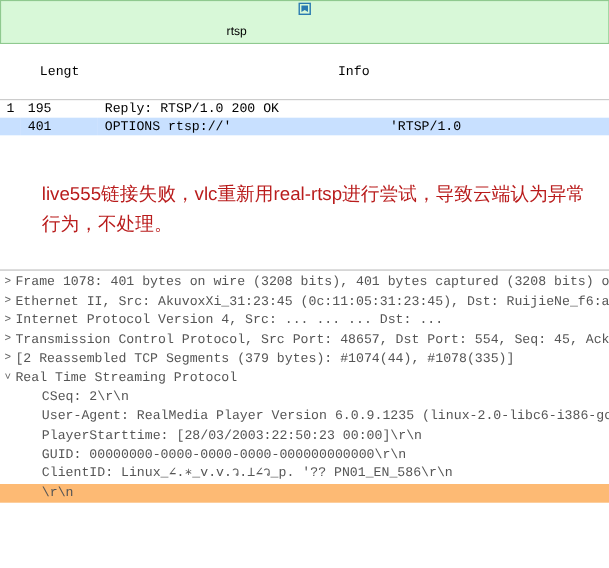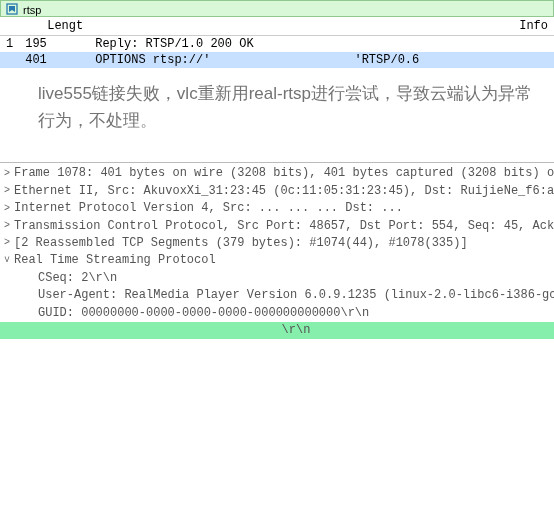--- a/index.html
+++ b/index.html
@@ -5,26 +5,27 @@
   * { box-sizing: border-box; margin: 0; padding: 0; }
   body {
     font-family: "Segoe UI", Arial, sans-serif;
     font-size: 11px;
     background: #fff;
     width: 554px;
     color: #000;
   }
   .filter-bar {
     display: flex;
-    align-items: flex-end;
+    align-items: center;
     border: 1px solid #8fc98f;
     background: #d8f8d8;
-    height: 17px;
+    height: 40px;
     padding: 0 4px;
     gap: 4px;
+    flex-direction: column;
   }
   .filter-icon {
     width: 14px; height: 14px;
     display: inline-flex; align-items: center; justify-content: center;
   }
   .filter-input {
     flex: 1;
     border: none;
     background: transparent;
     outline: none;
@@ -32,58 +33,58 @@
     font-size: 11px;
     color: #000;
   }
   .packet-table {
     border-collapse: collapse;
     width: 100%;
     font-family: Consolas, "Courier New", monospace;
     font-size: 12px;
   }
   .packet-table th {
-    text-align: right;
+    text-align: center;
     font-weight: normal;
-    padding: 2px 6px;
+    padding: 18px 6px;
     border-bottom: 1px solid #ccc;
   }
   .packet-table td {
     padding: 1px 6px;
     white-space: pre;
   }
   .row-plain { background: #fff; }
   .row-selected { background: #c8e0ff; }
   .len-col { text-align: left; width: 70px; }
   .idx-col { width: 18px; text-align: right; }
   .annotation {
-    color: #737373;
+    color: #b91c1c;
     font-size: 17px;
     font-family: "Microsoft YaHei", Arial, sans-serif;
-    padding: 12px 20px 28px 38px;
+    padding: 40px 20px 28px 38px;
     line-height: 1.6;
   }
   .pane-divider {
     height: 1px;
     background: #bbb;
   }
   .tree {
     font-family: Consolas, "Courier New", monospace;
     font-size: 12px;
     color: #555;
     padding: 2px 0;
     line-height: 1.45;
     overflow: hidden;
   }
   .tree-row {
     white-space: nowrap;
     display: flex;
     align-items: center;
   }
-  .tree-row.selected { background: #86efac; text-align: center; }
+  .tree-row.selected { background: #fdba74; }
   .toggle {
     width: 14px;
     display: inline-block;
     text-align: center;
     color: #666;
     font-size: 10px;
     flex-shrink: 0;
   }
   .tree-text { flex: 1; overflow: hidden; text-overflow: clip; }
   .indent-1 { padding-left: 24px; }
@@ -111,21 +112,21 @@
   </thead>
   <tbody id="packet-body">
       <tr class="row-plain">
         <td class="idx-col">1</td>
         <td class="len-col">195</td>
         <td>Reply: RTSP/1.0 200 OK</td>
       </tr>
       <tr class="row-selected">
         <td class="idx-col"></td>
         <td class="len-col">401</td>
-        <td>OPTIONS rtsp://'                    'RTSP/0.6</td>
+        <td>OPTIONS rtsp://'                    'RTSP/1.0</td>
       </tr>
     </tbody>
 </table>
 
 <div class="annotation">live555链接失败，vlc重新用real-rtsp进行尝试，导致云端认为异常行为，不处理。</div>
 
 <div class="pane-divider"></div>
 
 <div class="tree" id="tree">
     <div class="tree-row">
@@ -155,19 +156,27 @@
     <div class="tree-row">
       <span class="toggle"></span>
       <span class="tree-text indent-1">CSeq: 2\r\n</span>
     </div>
     <div class="tree-row">
       <span class="toggle"></span>
       <span class="tree-text indent-1">User-Agent: RealMedia Player Version 6.0.9.1235 (linux-2.0-libc6-i386-gcc</span>
     </div>
     <div class="tree-row">
       <span class="toggle"></span>
+      <span class="tree-text indent-1">PlayerStarttime: [28/03/2003:22:50:23 00:00]\r\n</span>
+    </div>
+    <div class="tree-row">
+      <span class="toggle"></span>
       <span class="tree-text indent-1">GUID: 00000000-0000-0000-0000-000000000000\r\n</span>
+    </div>
+    <div class="tree-row">
+      <span class="toggle"></span>
+      <span class="tree-text indent-1">ClientID: Linux_∠.∗_v.v.ว.⊥∠ว_p.  '?? PN01_EN_586\r\n</span>
     </div>
     <div class="tree-row selected">
       <span class="toggle"></span>
       <span class="tree-text indent-1">\r\n</span>
     </div>
   </div>
 
 </body></html>

